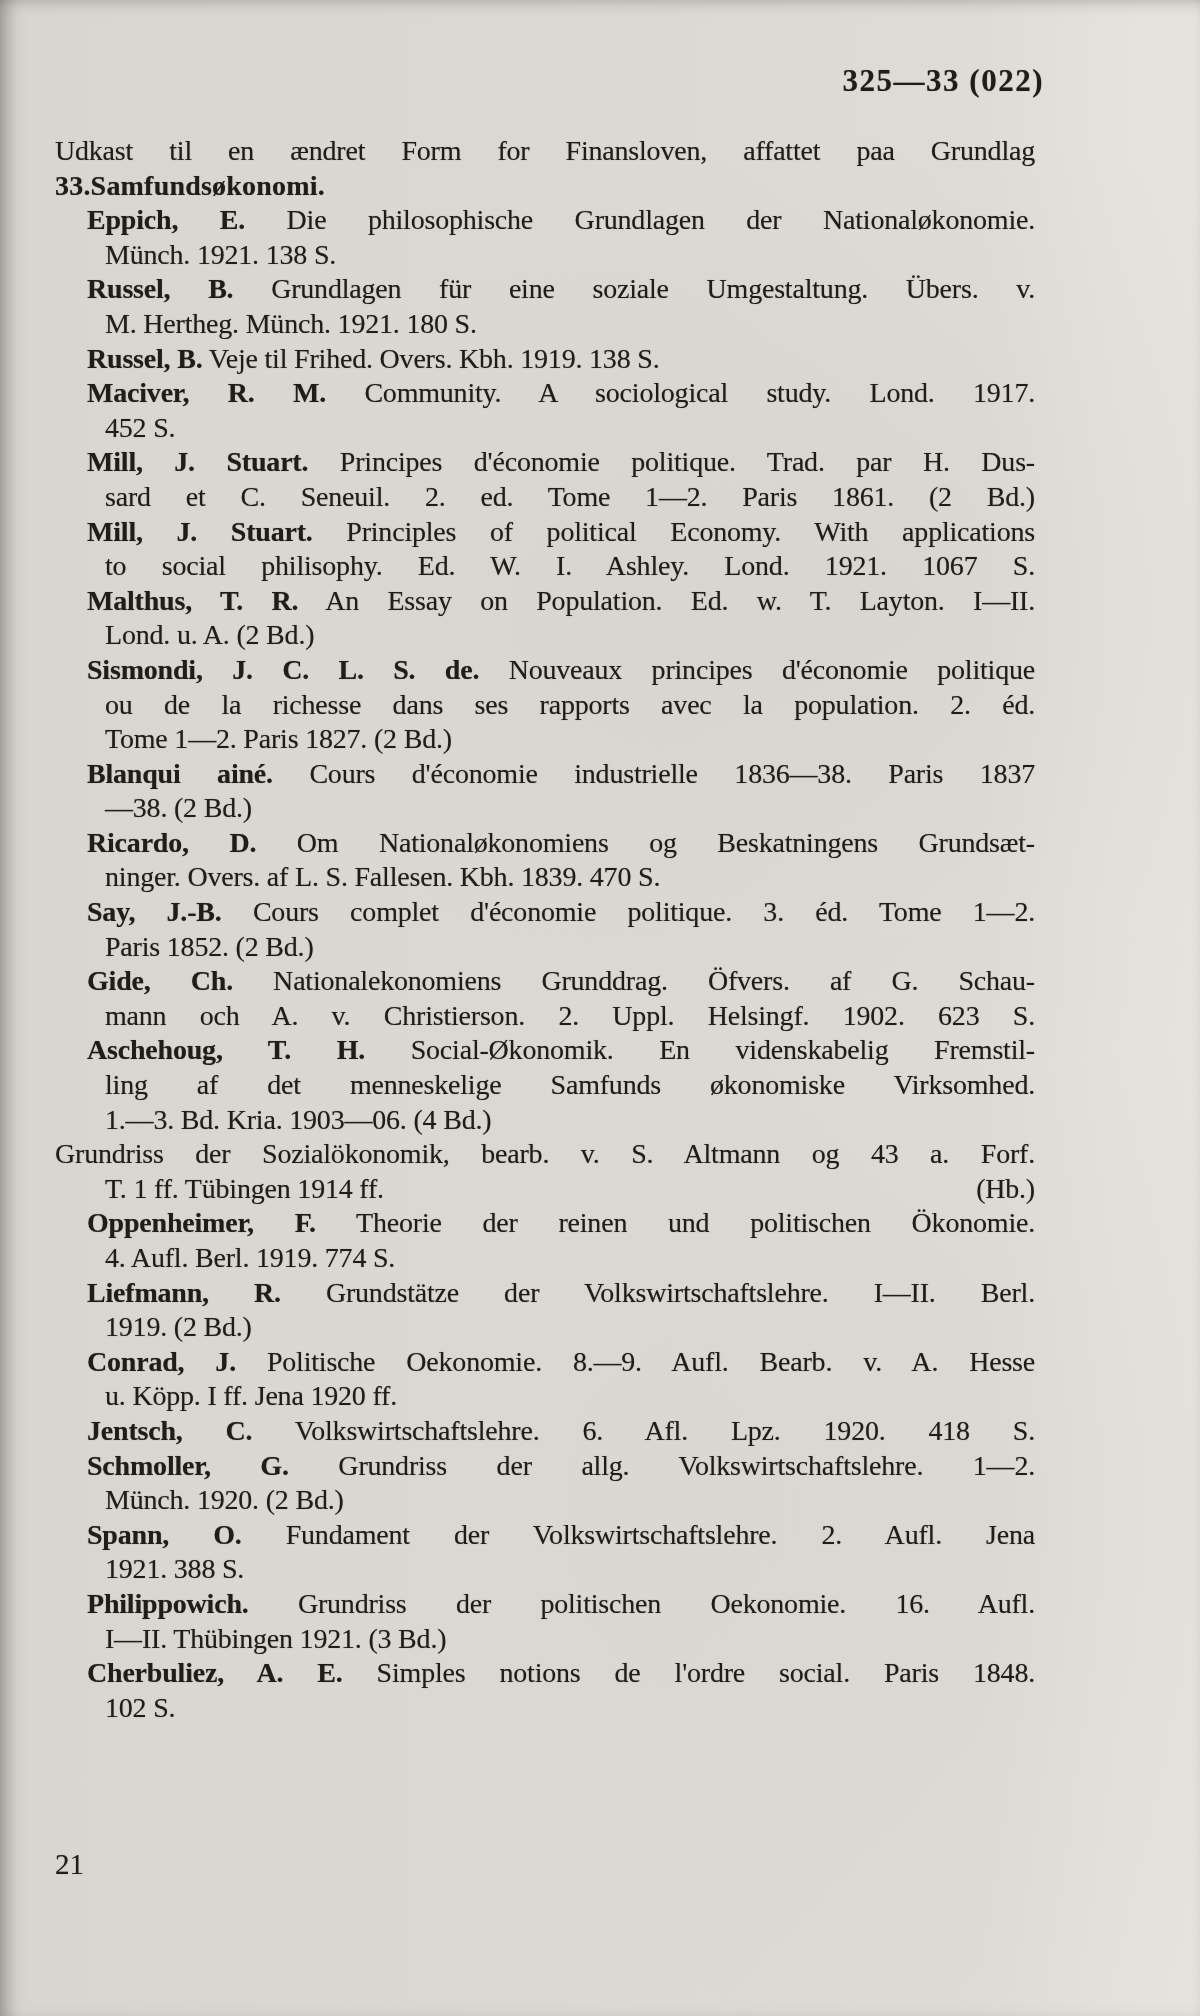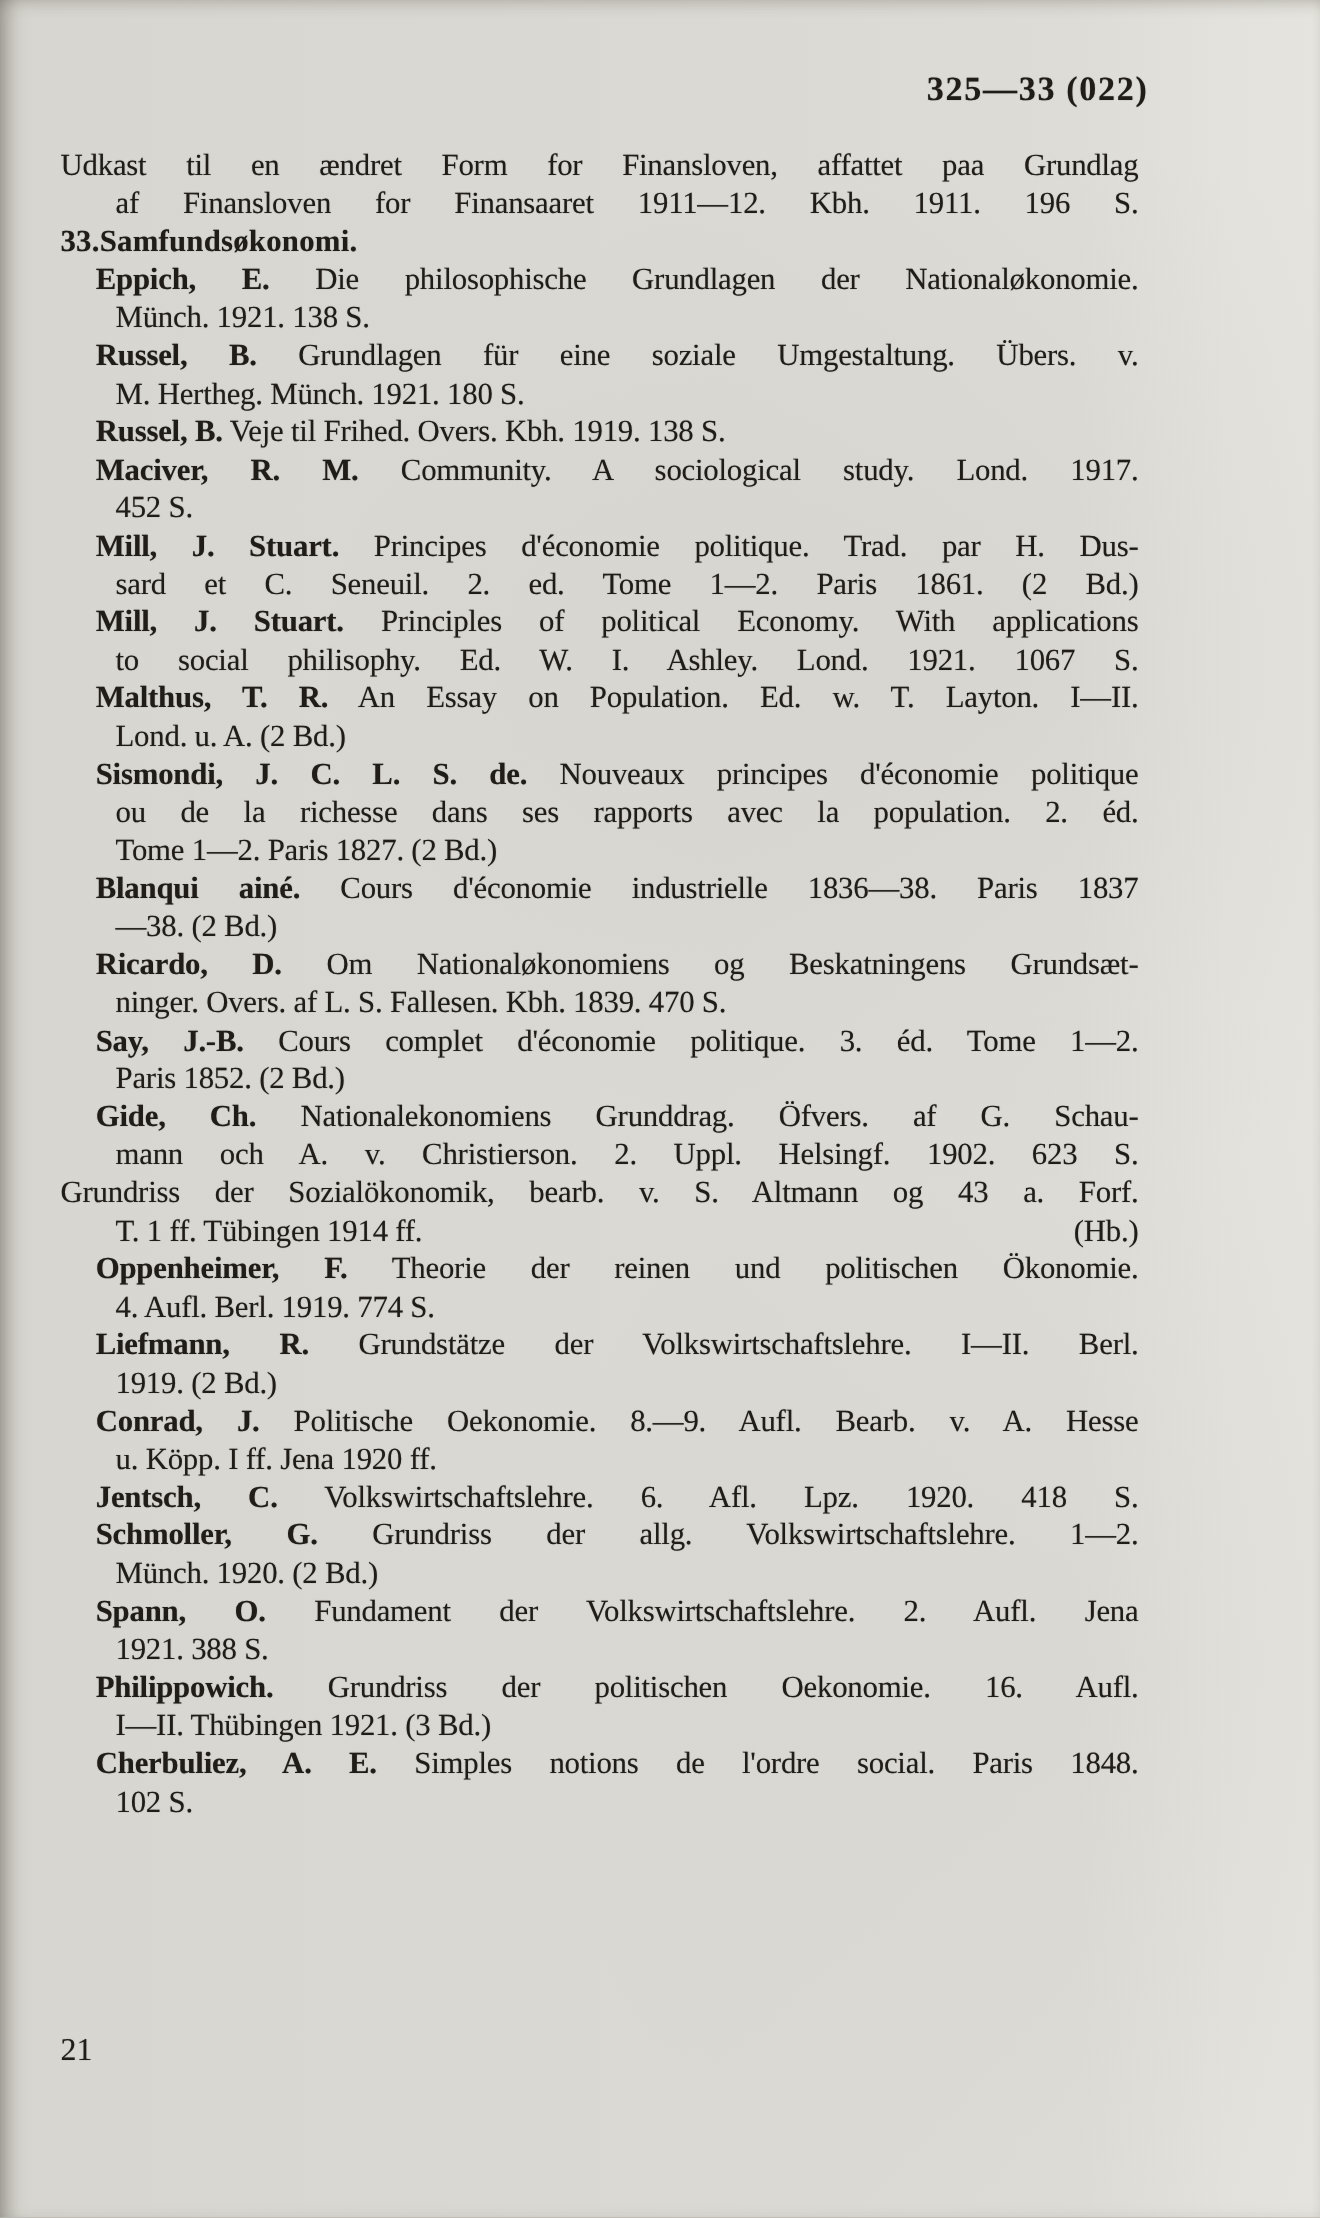--- a/index.html
+++ b/index.html
@@ -84,21 +84,20 @@
 </style>
 </head>
 <body>
 
 <div class="page">
   <div class="header-code">325—33 (022)</div>
 
   <div class="content" id="content">
       <div class="entry">
         <div class="bline fill"><span class="in">Udkast til en ændret Form for Finansloven, affattet paa Grundlag</span></div>
-        <div class="bline cont last fill"><span class="in">af Finansloven for Finansaaret 1911—12. Kbh. 1911. 196 S.</span></div>
       </div>
       <div class="heading">
         <span class="code">33.</span>
         <span class="title">Samfundsøkonomi.</span>
       </div>
       <div class="entry">
         <div class="bline fill"><span class="in"><b class="author">Eppich, E.</b> Die philosophische Grundlagen der Nationaløkonomie.</span></div>
         <div class="bline cont last"><span class="in">Münch. 1921. 138 S.</span></div>
       </div>
       <div class="entry">
@@ -139,20 +138,25 @@
       </div>
       <div class="entry">
         <div class="bline fill"><span class="in"><b class="author">Say, J.-B.</b> Cours complet d'économie politique. 3. éd. Tome 1—2.</span></div>
         <div class="bline cont last"><span class="in">Paris 1852. (2 Bd.)</span></div>
       </div>
       <div class="entry">
         <div class="bline fill"><span class="in"><b class="author">Gide, Ch.</b> Nationalekonomiens Grunddrag. Öfvers. af G. Schau-</span></div>
         <div class="bline cont last fill"><span class="in">mann och A. v. Christierson. 2. Uppl. Helsingf. 1902. 623 S.</span></div>
       </div>
       <div class="entry">
+        <div class="bline fill"><span class="in"><b class="author">Aschehoug, T. H.</b> Social-Økonomik. En videnskabelig Fremstil-</span></div>
+        <div class="bline cont fill"><span class="in">ling af det menneskelige Samfunds økonomiske Virksomhed.</span></div>
+        <div class="bline cont last"><span class="in">1.—3. Bd. Kria. 1903—06. (4 Bd.)</span></div>
+      </div>
+      <div class="entry">
         <div class="bline fill"><span class="in">Grundriss der Sozialökonomik, bearb. v. S. Altmann og 43 a. Forf.</span></div>
         <div class="bline cont last flexline">
           <span class="in">T. 1 ff. Tübingen 1914 ff.</span>
           <span class="rtag">(Hb.)</span>
         </div>
       </div>
       <div class="entry">
         <div class="bline fill"><span class="in"><b class="author">Oppenheimer, F.</b> Theorie der reinen und politischen Ökonomie.</span></div>
         <div class="bline cont last"><span class="in">4. Aufl. Berl. 1919. 774 S.</span></div>
       </div>

